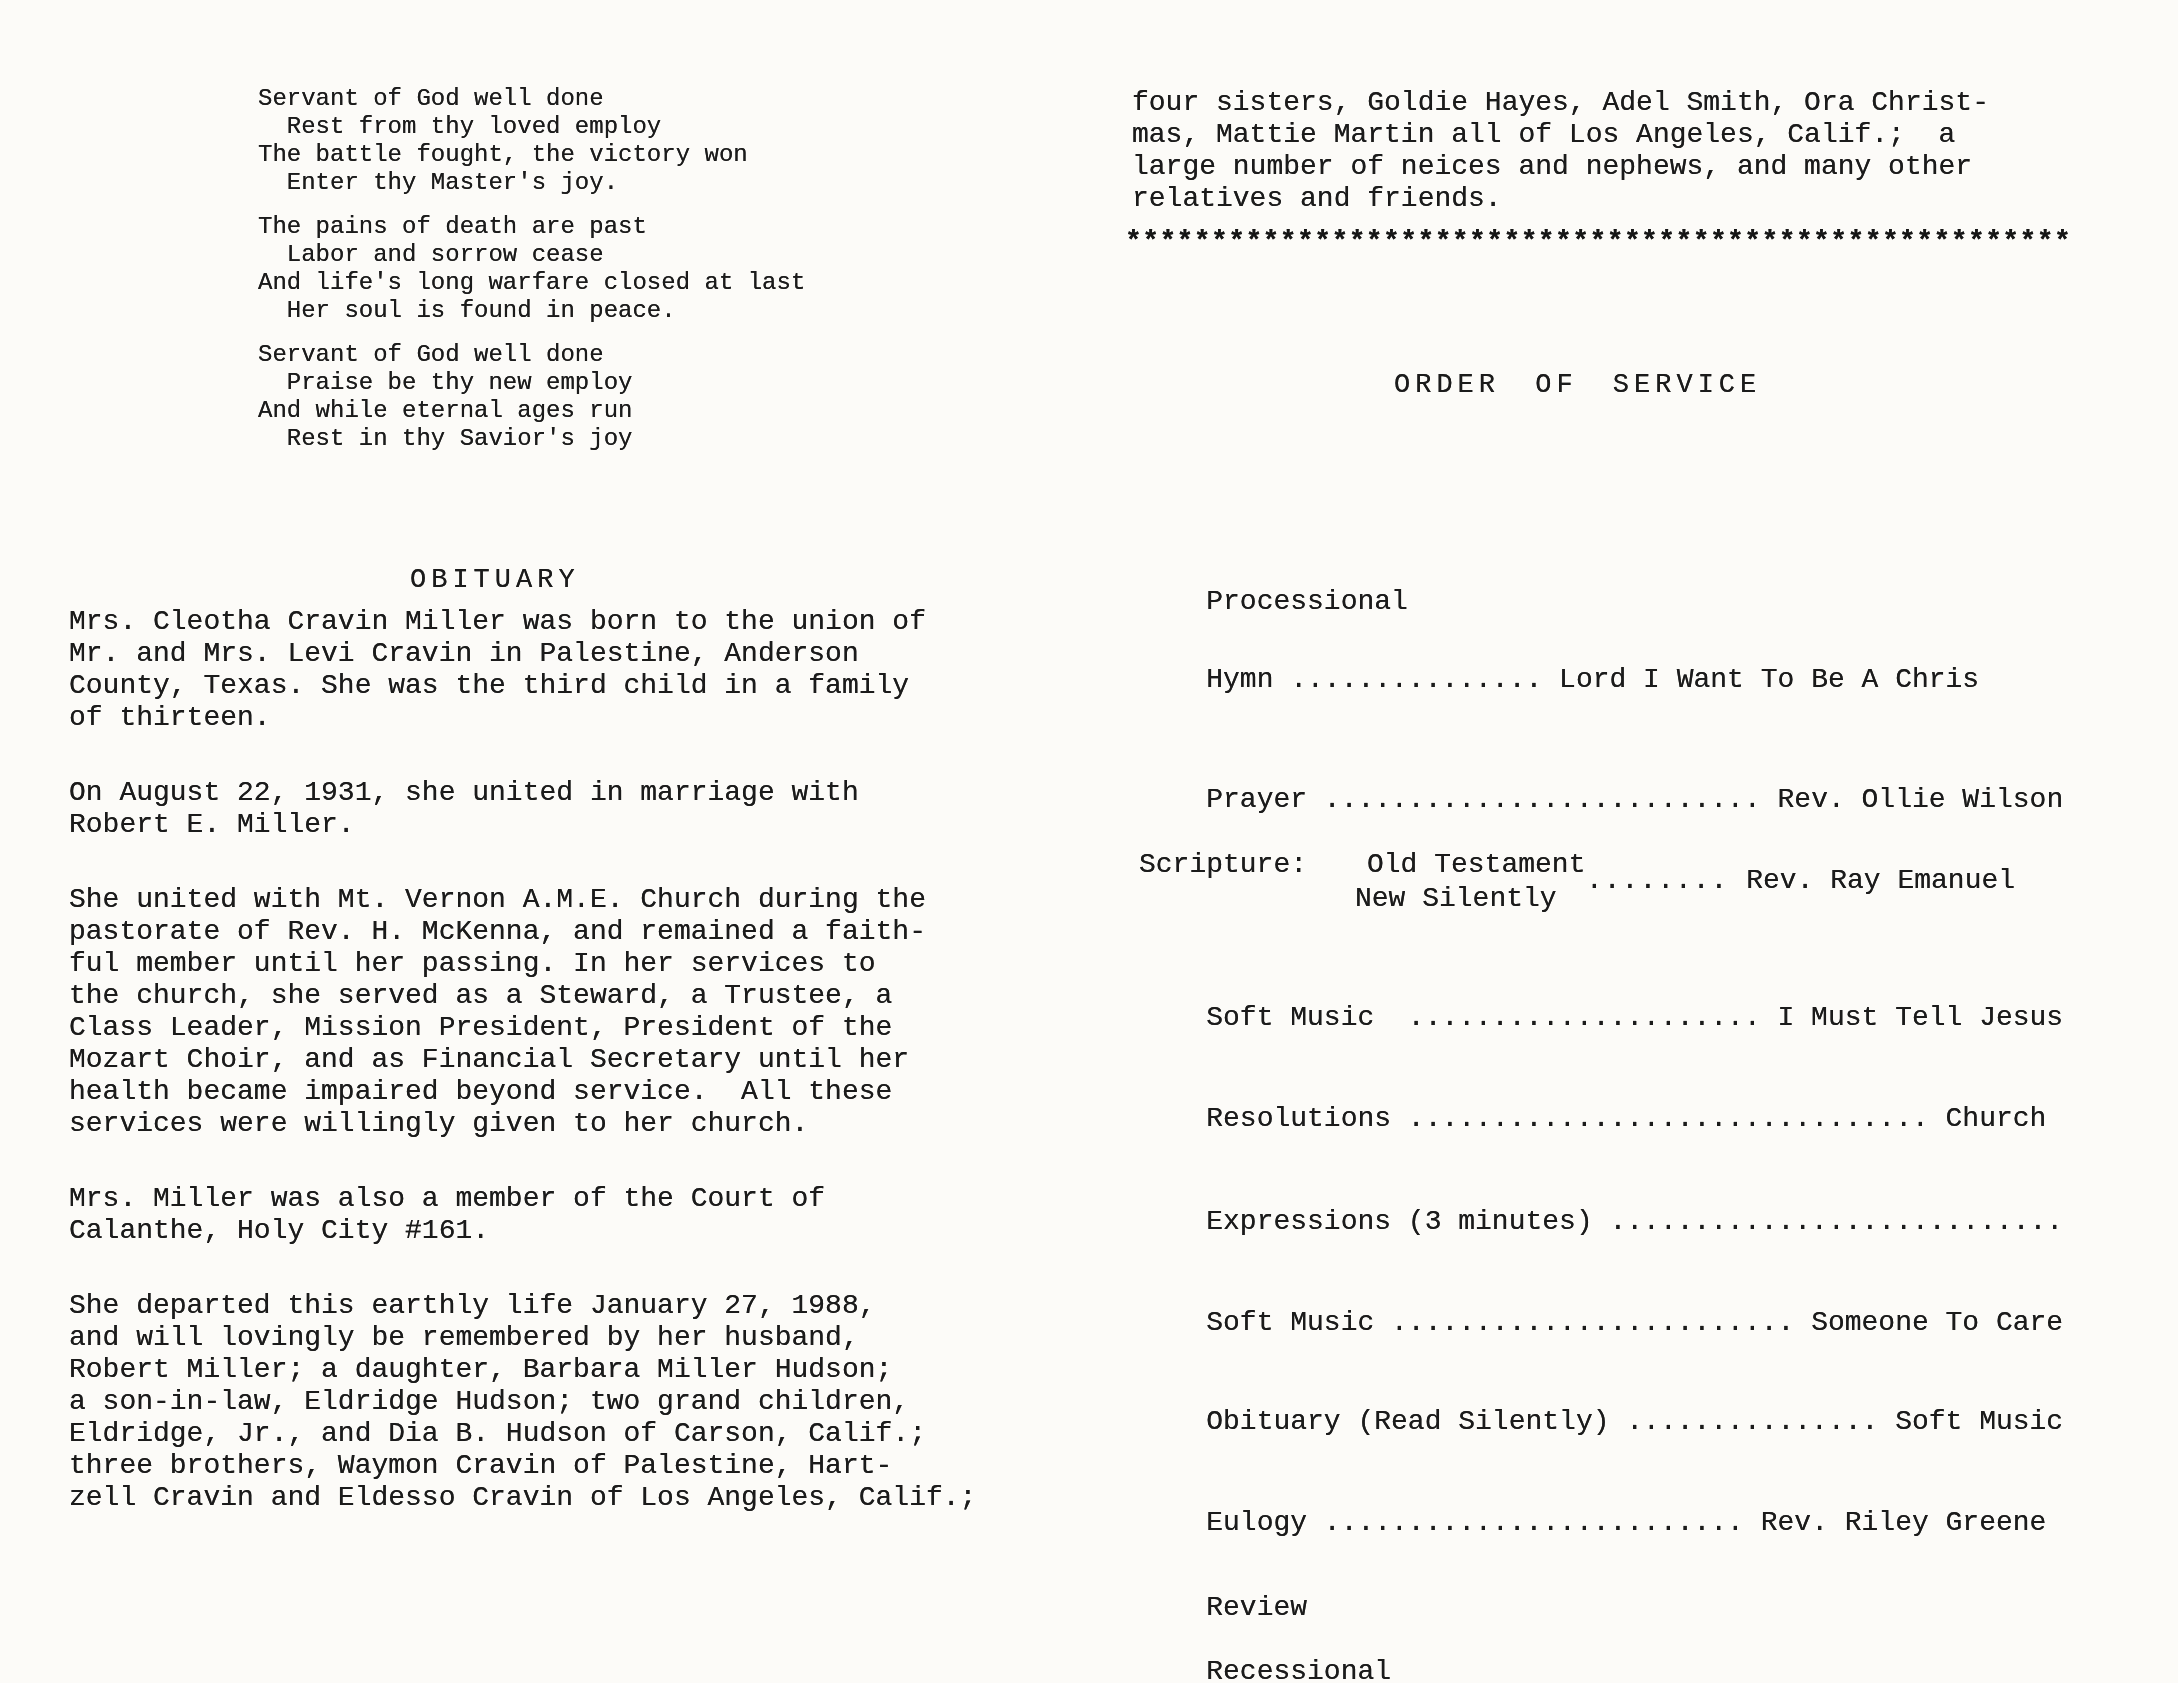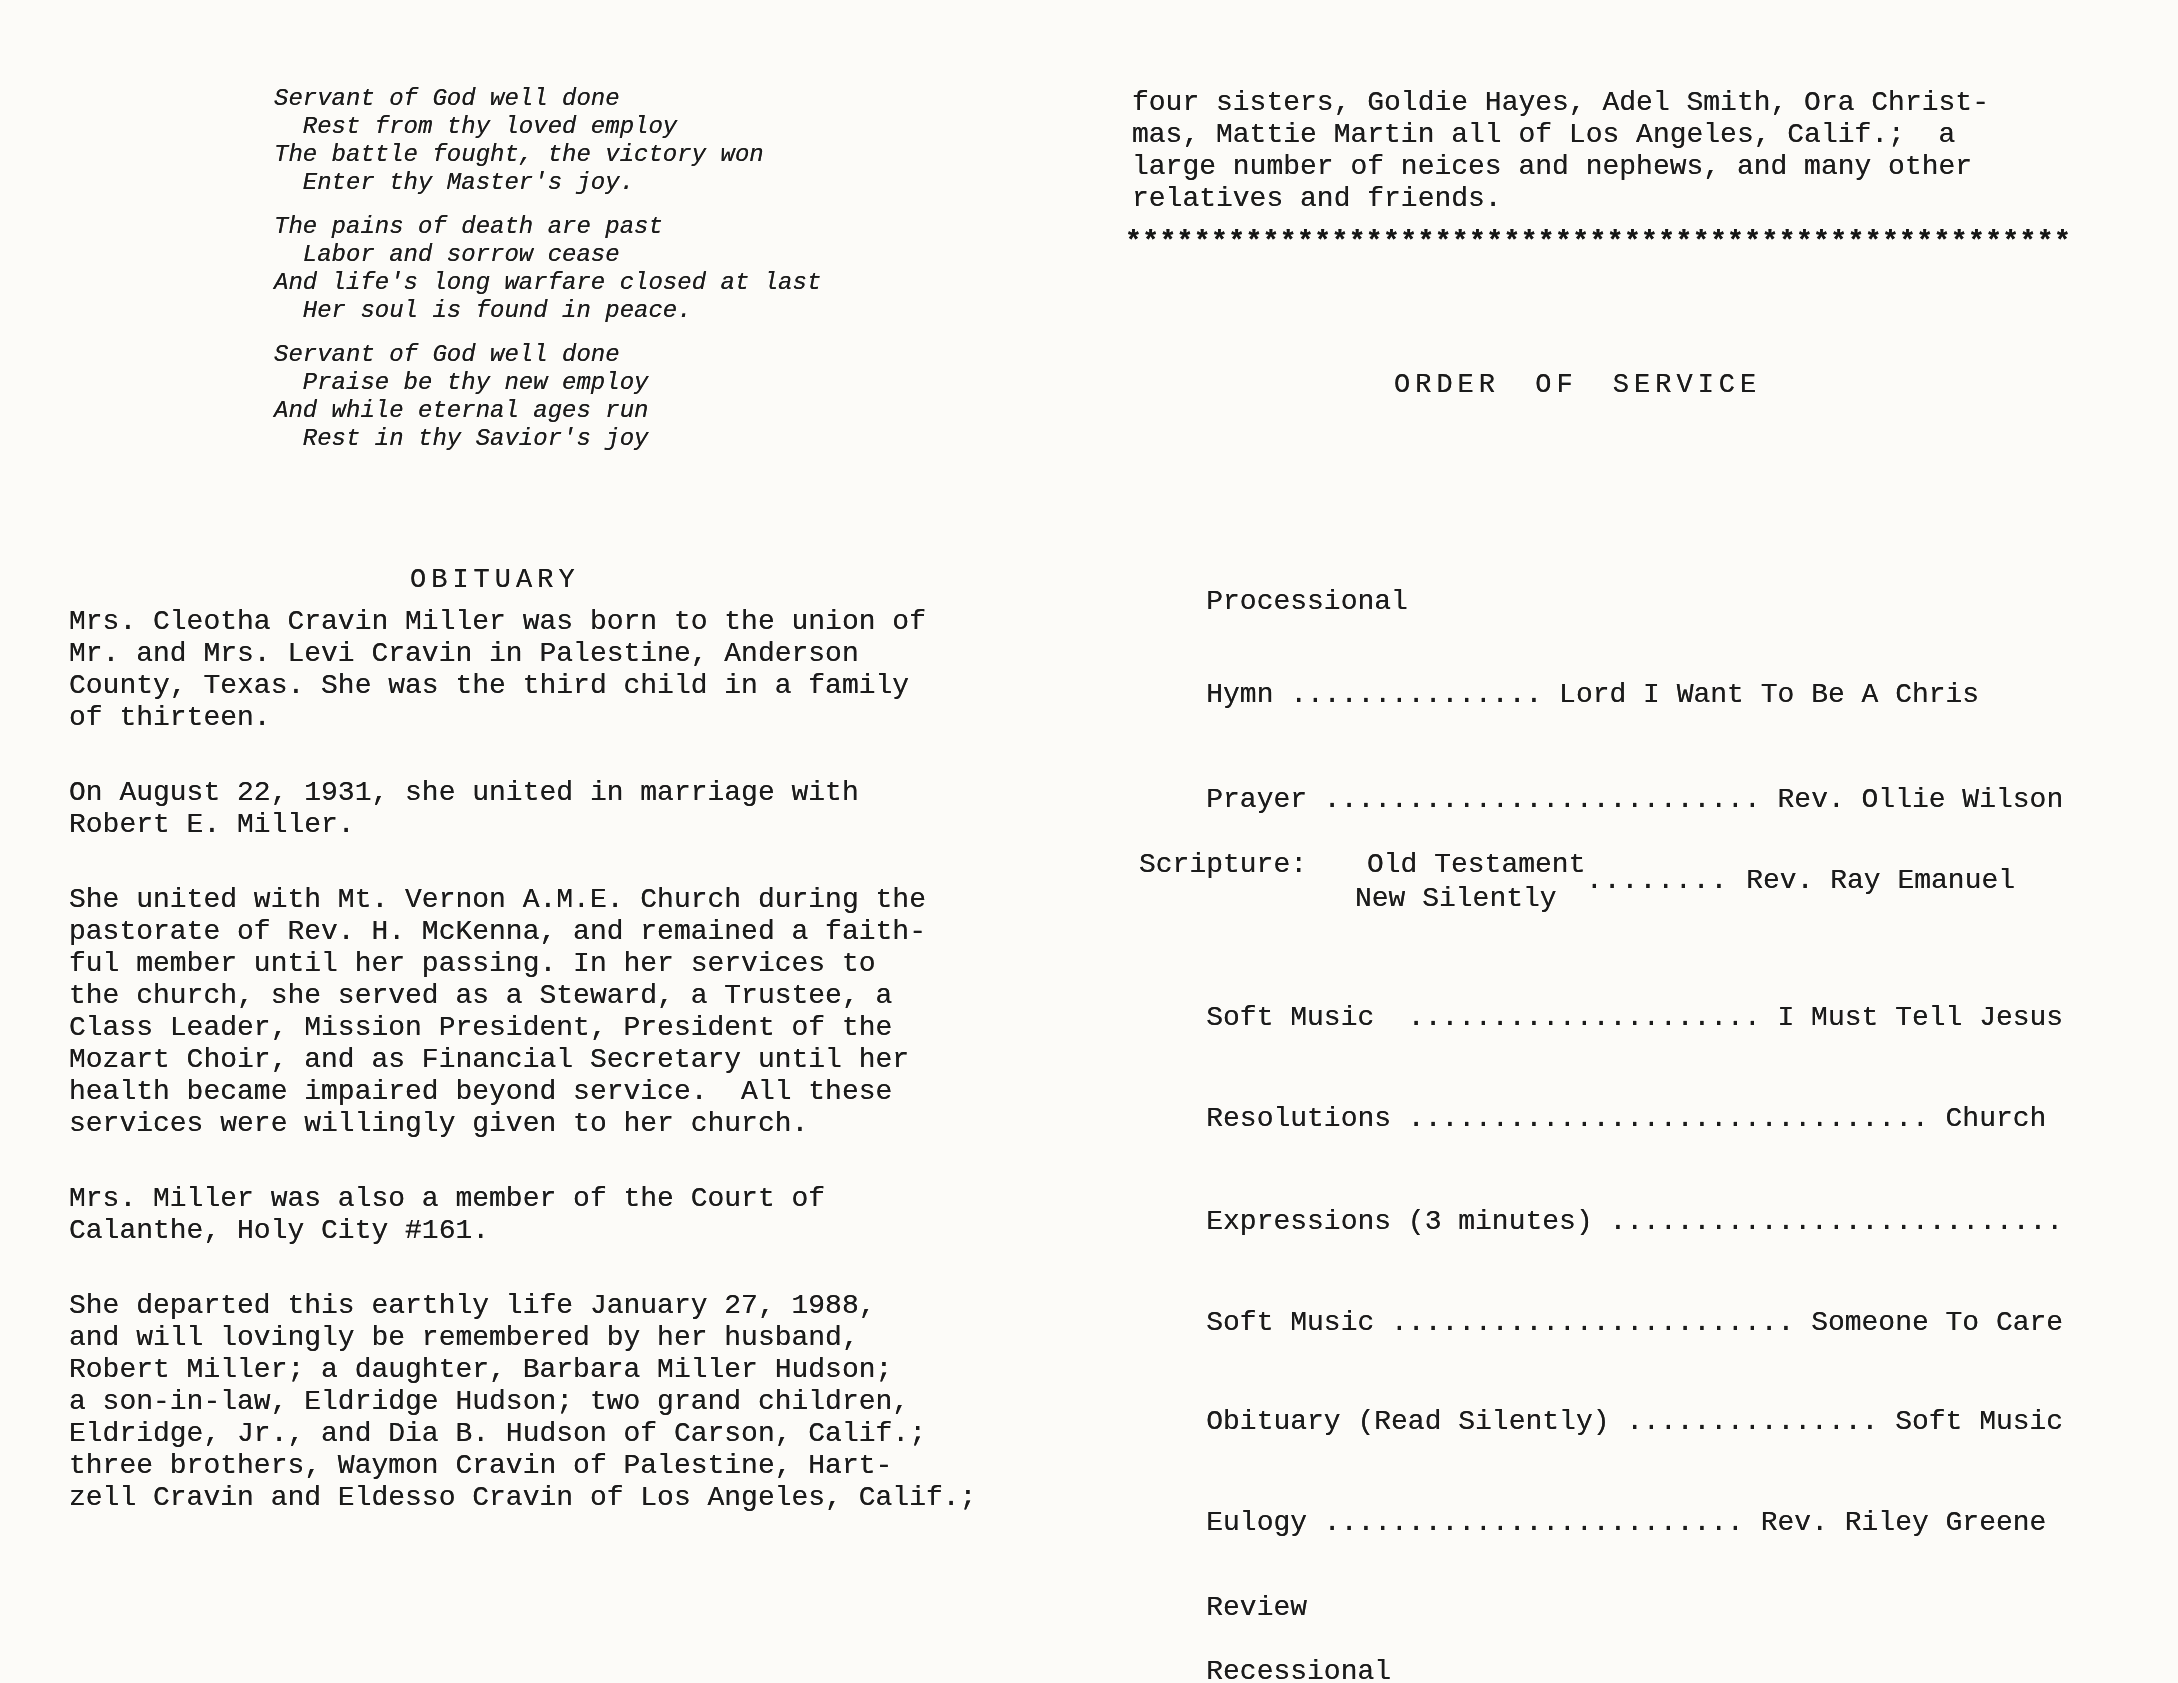--- a/index.html
+++ b/index.html
@@ -8,22 +8,22 @@
     background:#fcfbf8;
     color:#1b1b1b;
     font-family:"Liberation Mono","DejaVu Sans Mono",monospace;
     position:relative;
     overflow:hidden;
   }
   .page{position:absolute;inset:0;}
   .ink{text-shadow:0 0 0.6px rgba(25,25,25,0.85);}
   
   .poem{
-    position:absolute;left:274px;top:85px;
-    font-size:24px;line-height:28px;font-style:italic;
+    position:absolute;left:258px;top:85px;
+    font-size:24px;line-height:28px;
   }
   .stanza{white-space:pre;margin-bottom:16px;}
   .obit-heading{
     position:absolute;left:410px;top:565px;
     font-size:27px;letter-spacing:5px;
   }
   .obit-text{
     position:absolute;left:69px;top:606px;
     font-size:28px;line-height:32px;
   }
@@ -39,21 +39,21 @@
     white-space:pre;color:#161616;
   }
   .order-heading{
     position:absolute;left:1394px;top:370px;
     font-size:27px;letter-spacing:5px;word-spacing:14px;text-align:right;
   }
   .order-row{
     position:absolute;left:1139px;
     font-size:28px;line-height:32px;white-space:pre;
   }
-  .r0{top:554px}.r1{top:647px}.r2{top:752px}
+  .r0{top:554px}.r1{top:632px}.r2{top:752px}
   .r3{top:970px}.r4{top:1071px}.r5{top:1174px}
   .r6{top:1275px}.r7{top:1374px}.r8{top:1475px}
   .r9{top:1560px}.r10{top:1624px}
   .scripture{
     position:absolute;left:1139px;top:849px;width:891px;height:69px;
     font-size:28px;line-height:32px;
   }
   .scripture .lbl{position:absolute;left:0;top:0;white-space:pre;}
   .scripture .t1{position:absolute;left:228px;top:0;white-space:pre;}
   .scripture .t2{position:absolute;left:216px;top:34px;white-space:pre;}

